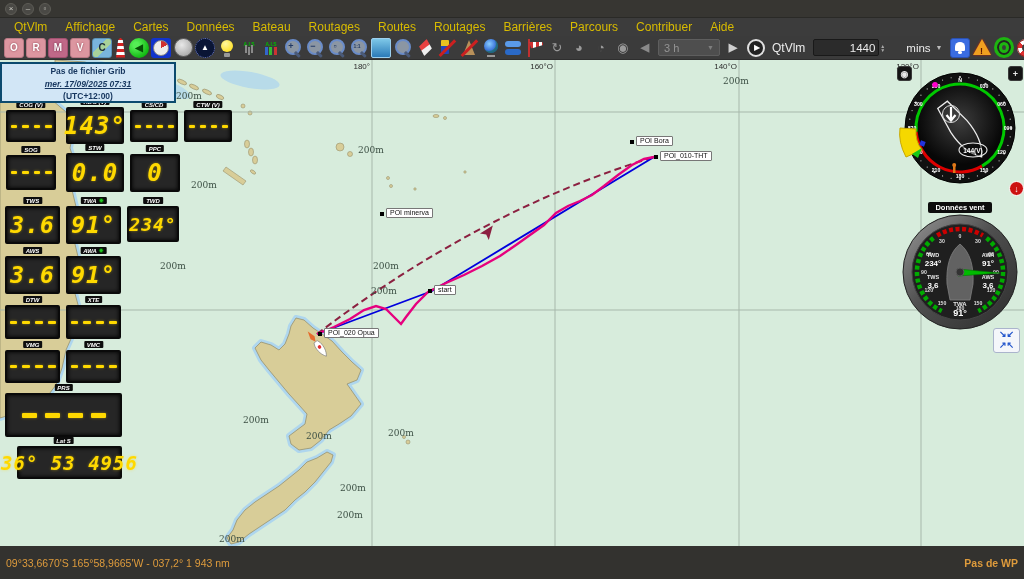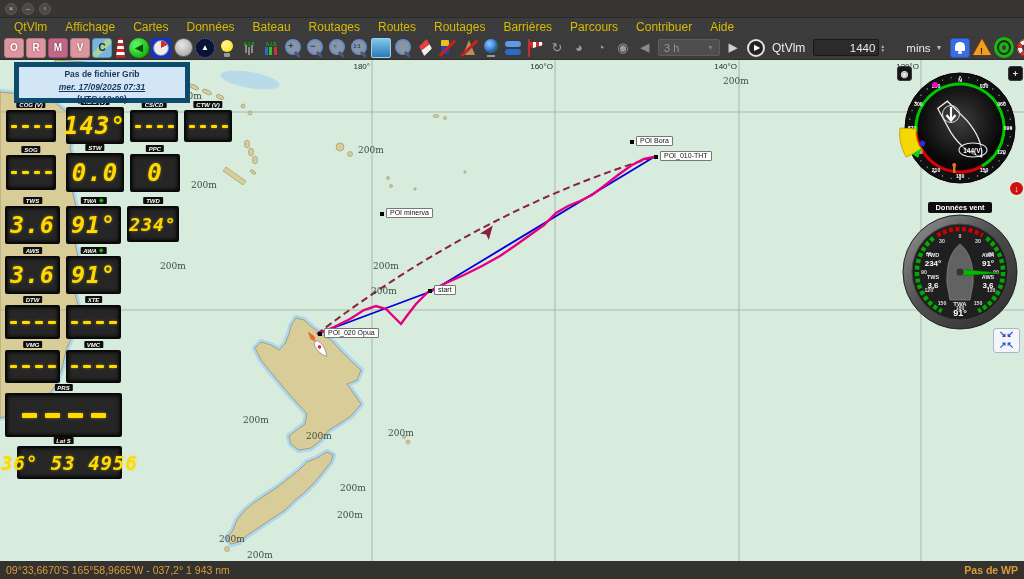--- a/index.html
+++ b/index.html
@@ -80,34 +80,34 @@
 
   
   #instruments { position:absolute; top:0; left:0; width:250px; height:501px;font-style:italic; }
   .inst { position:absolute; }
   .inst-label { position:absolute; top:-9px; left:50%; transform:translateX(-50%); background:#0d0d0d; color:#fff; font-size:6px; font-weight:bold; padding:0.5px 3px; border-radius:1px; white-space:nowrap; z-index:2; display:flex; align-items:center; gap:2px; }
   .inst-dot { width:5px; height:5px; border-radius:50%; background:#22cc22; border:1px solid #0a550a; }
   .inst-screen { width:100%; height:100%; background:#262626; border:2px solid #0a0a0a; border-radius:2px; display:flex; align-items:center; justify-content:center; box-shadow:inset 0 0 4px #000; }
   .inst-val { font-family:"DejaVu Sans Mono",monospace; font-weight:bold; color:#ffd900; letter-spacing:1px; text-shadow:0 0 3px rgba(255,217,0,.45); white-space:nowrap; }
   .dash { width:8px; height:3px; background:#ffd900; margin:0 2.5px; border-radius:1px; box-shadow:0 0 3px rgba(255,217,0,.45); }
   .dash-big { width:15px; height:5px; margin:0 4px; }
-  #gribbox { position:absolute; top:2px; left:14px; width:176px; height:41px; background:#d2e6f6; border:5px solid #0c4a6e; color:#16365e; text-align:center; font-size:8.5px; font-weight:bold; line-height:12.5px; padding-top:1px; z-index:3; }
+  #gribbox { position:absolute; top:2px; left:0; width:176px; height:41px; background:#d2e6f6; border:2px solid #0c4a6e; color:#16365e; text-align:center; font-size:8.5px; font-weight:bold; line-height:12.5px; padding-top:1px; z-index:3; }
   #gribbox .it { font-style:italic;text-decoration:underline; }
 
   
   #compass-widget { position:absolute; top:2px; left:896px; width:128px; height:132px; }
   .cbtn { position:absolute; width:15px; height:15px; background:#141414; border:1px solid #3a3a3a; border-radius:3px; color:#e8e8e8; display:flex; align-items:center; justify-content:center; font-size:9px; font-weight:bold; z-index:2; }
   .cbtn-red { border-radius:50%; background:#cc1111; border:1px solid #ffffff; color:#fff; font-size:9px; }
   #wind-title { position:absolute; top:136px; left:896px; width:128px; text-align:center; z-index:2; }
   #wind-title span { background:#0d0d0d; color:#fff; font-size:7.5px; font-weight:bold; padding:1px 7px; border-radius:2px; }
   #wind-widget { position:absolute; top:146px; left:896px; width:128px; height:132px; }
   #expander { position:absolute; top:268px; left:993px; width:27px; height:25px; background:#f4f6fa; border:1px solid #aab4cc; border-radius:3px; color:#2255cc; font-size:9px; line-height:11px; text-align:center; font-weight:bold; z-index:3; }
 
   
-  #statusbar { position:absolute; bottom:0; left:0; width:1024px; height:18px; background:#33322f; display:flex; align-items:center; padding:0 6px; }
+  #statusbar { position:absolute; bottom:0; left:0; width:1024px; height:33px; background:#33322f; display:flex; align-items:center; padding:0 6px; }
   #status-left { color:#de9b3c; font-size:10.5px; }
   #status-right { margin-left:auto; color:#de9b3c; font-size:10.5px; font-weight:bold; }
 
   svg text { font-family:"Liberation Sans",sans-serif; }
 </style>
 </head>
 <body>
 
 <div id="app">
 

